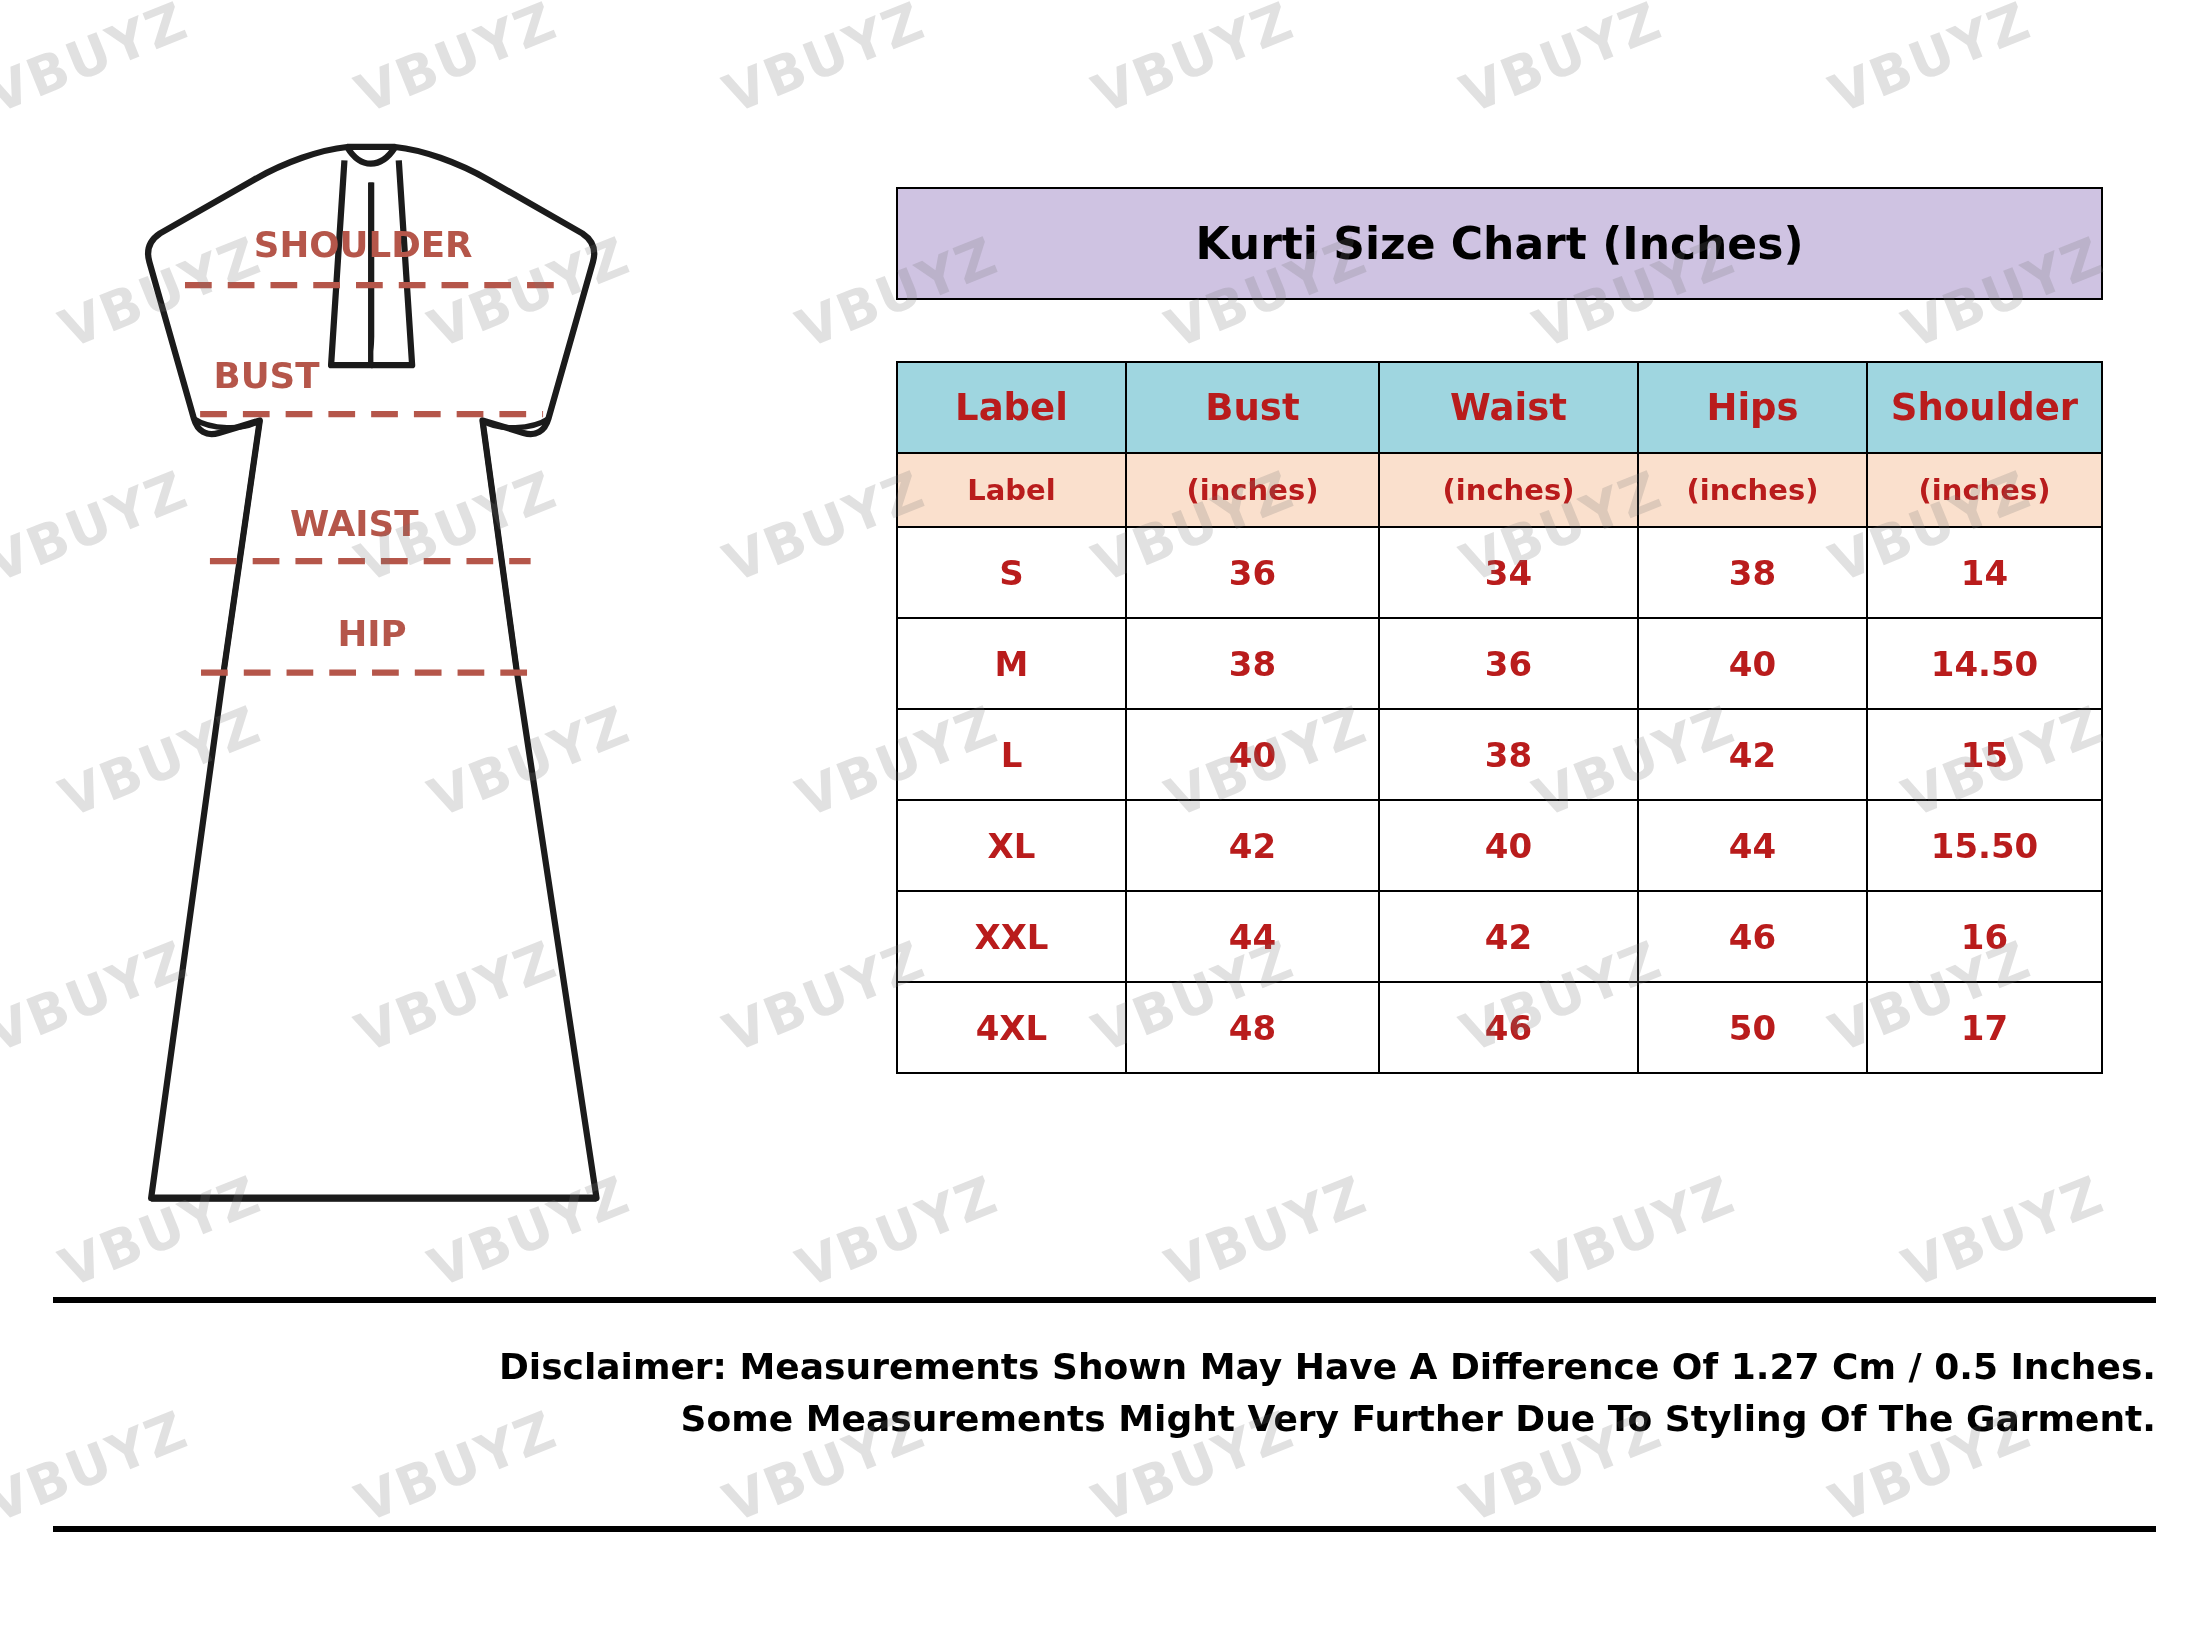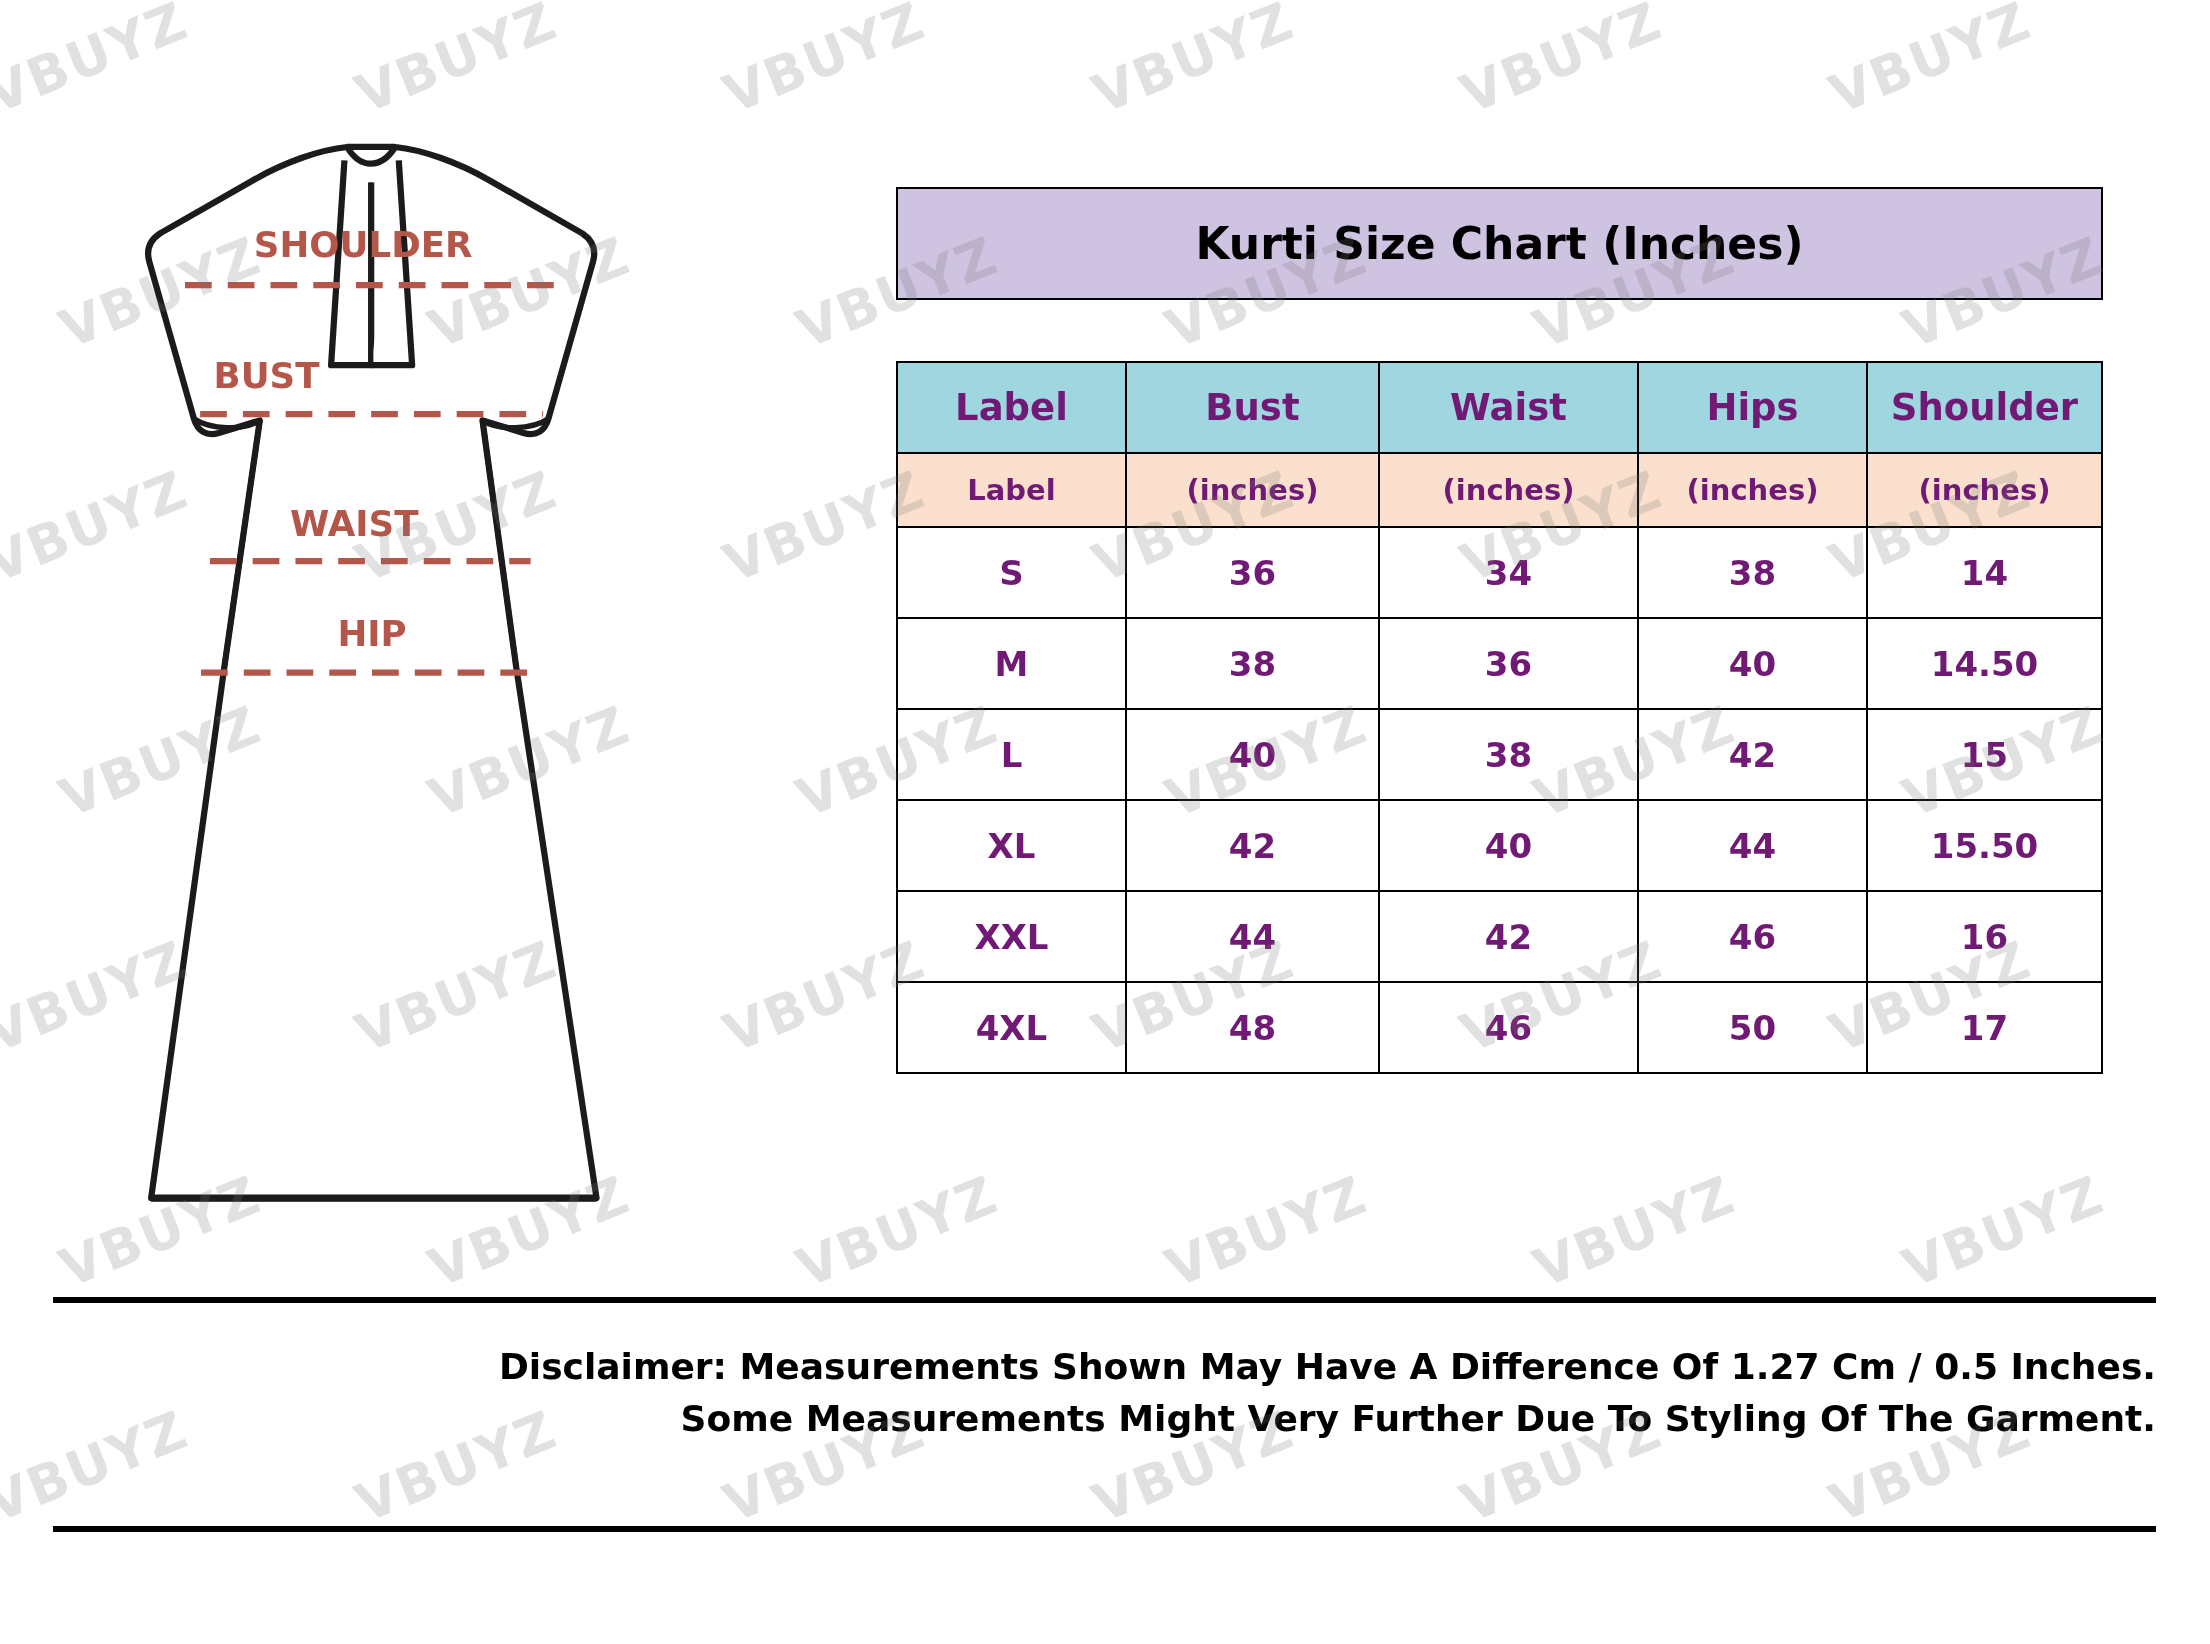--- a/index.html
+++ b/index.html
@@ -76,21 +76,21 @@
   #size-table {
     margin-top: 61px;
     border-collapse: collapse;
     width: 100%;
     table-layout: fixed;
   }
   #size-table th, #size-table td {
     border: 2.7px solid #000000;
     text-align: center;
     font-family: "DejaVu Sans", sans-serif;
-    color: #701a75;
+    color: #b91c1c;
   }
   #size-table thead tr.head-main th {
     background: #9fd6e0;
     font-size: 37px;
     font-weight: 700;
     height: 87px;
   }
   #size-table thead tr.head-units th {
     background: #fae0cd;
     font-size: 29px;

